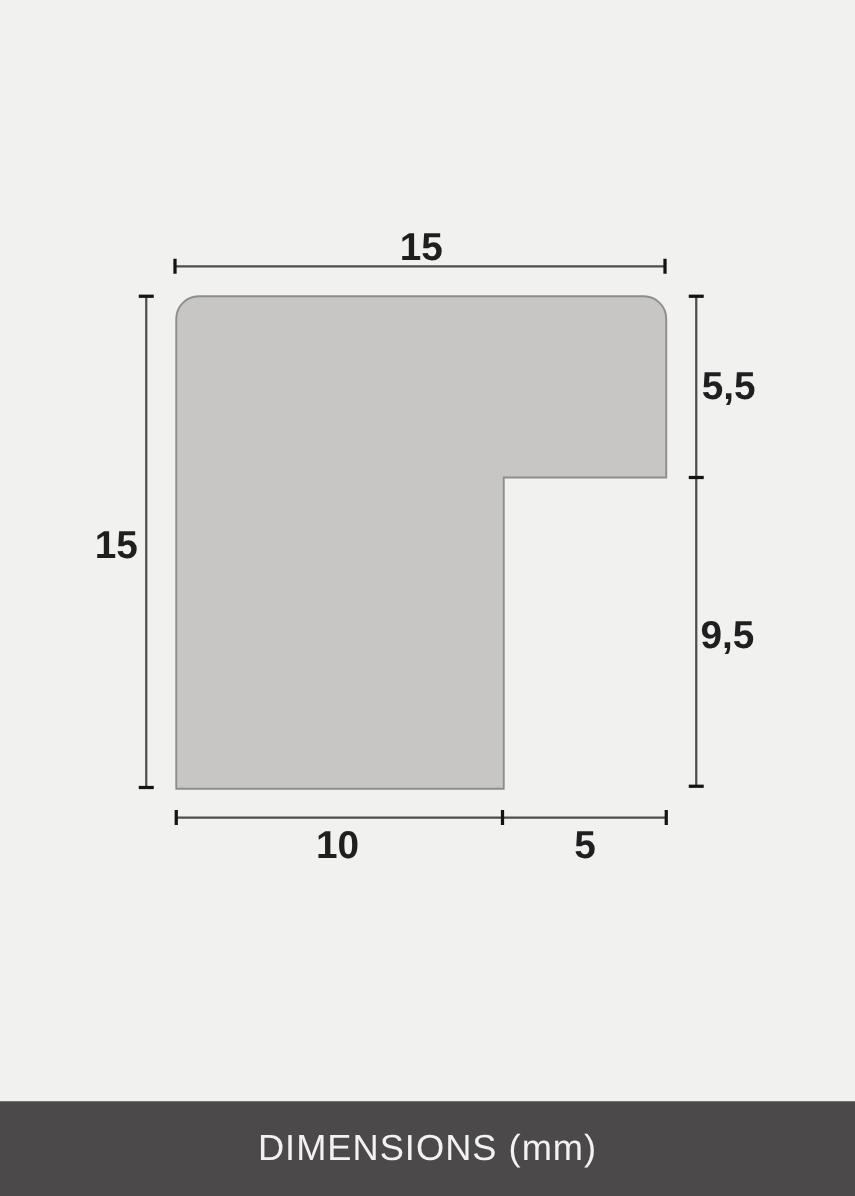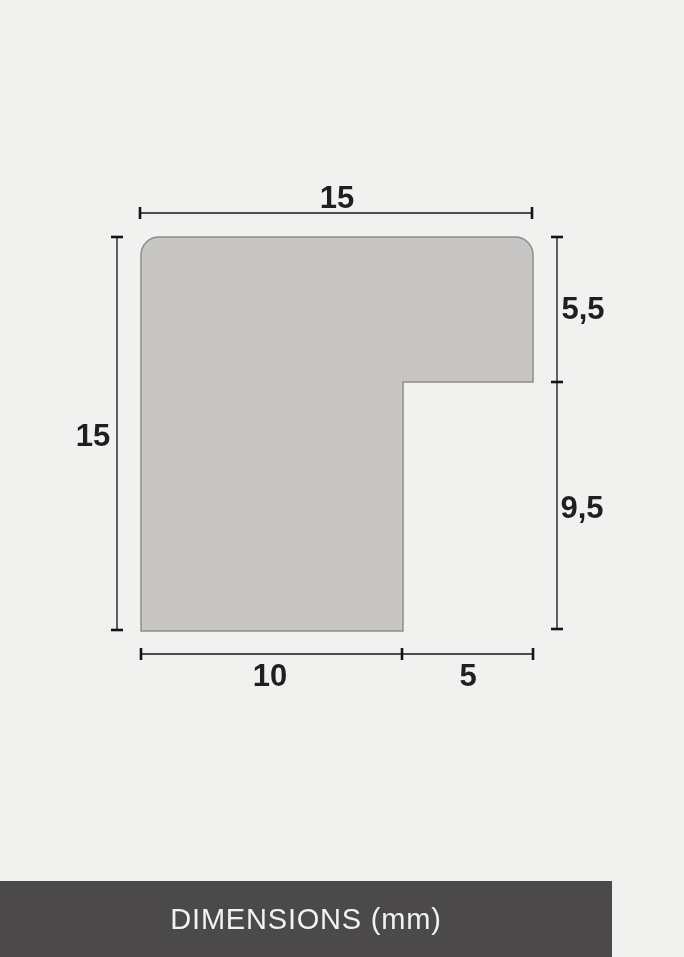--- a/index.html
+++ b/index.html
@@ -30,21 +30,21 @@
   }
   .dim-label {
     font-family: "Liberation Sans", sans-serif;
     font-weight: 700;
     font-size: 31px;
   }
   .footer {
     position: absolute;
     left: 0;
     top: 881px;
-    width: 612px;
+    width: 684px;
     height: 76px;
     background: #4b494a;
     display: flex;
     justify-content: center;
     align-items: center;
     box-sizing: border-box;
   }
   .footer-caption {
     color: #f2f2f1;
     font-size: 29px;

